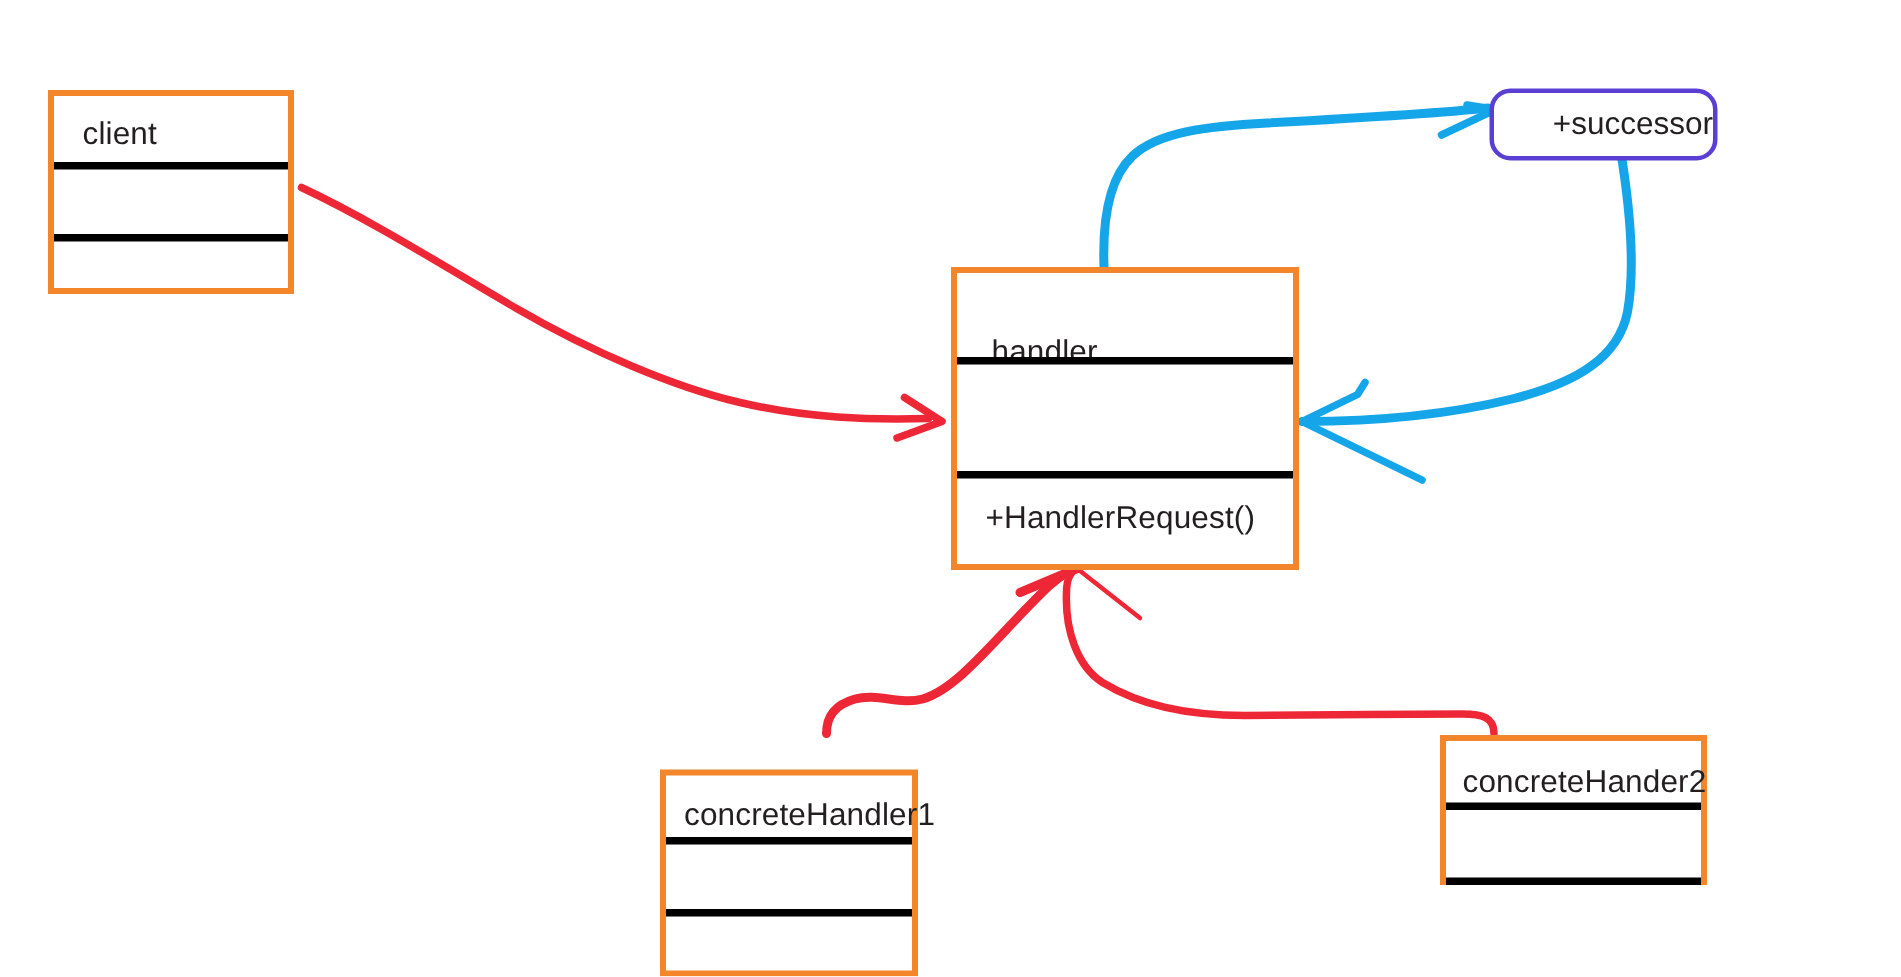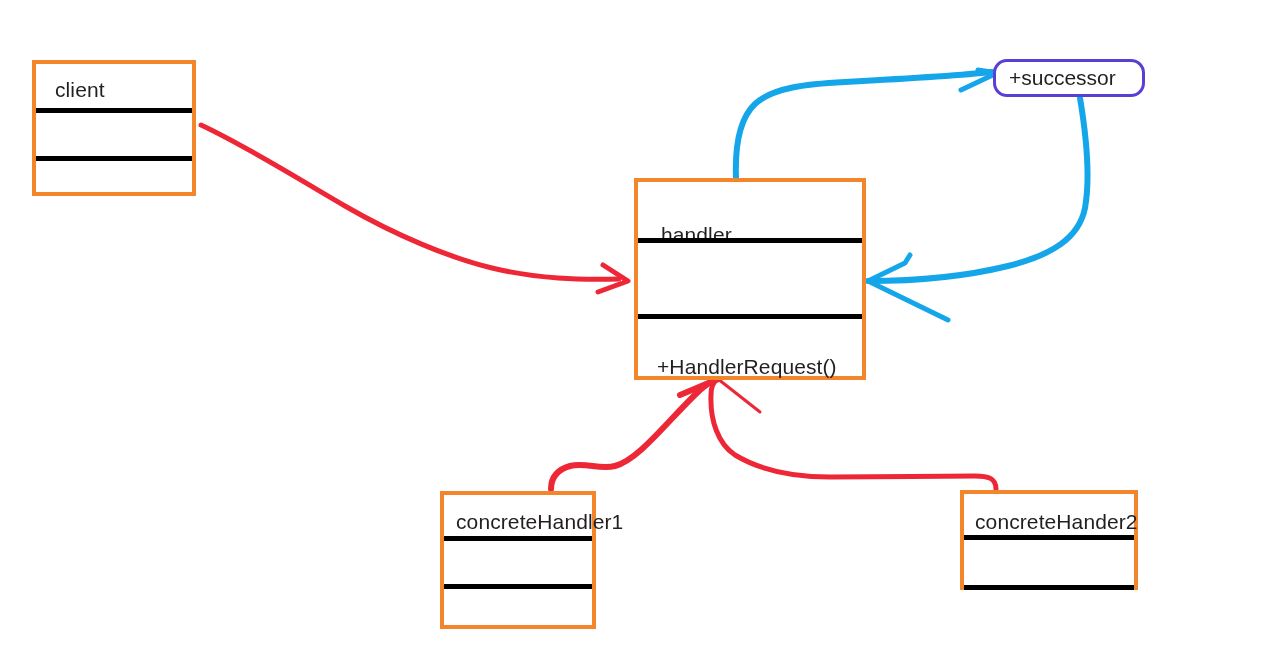--- a/index.html
+++ b/index.html
@@ -131,36 +131,36 @@
     <div class="uml-compartment" style="top:49px; height:47px;"></div>
     <div class="uml-divider" style="top:92px;"></div>
     <div class="uml-compartment" style="top:97px; bottom:0;"></div>
   </div>
 
   <div class="uml-class" style="left:634px; top:178px; width:232px; height:202px;">
     <div class="uml-name" style="left:23px; top:19px;margin-top:22px;">handler</div>
     <div class="uml-divider" style="top:56px;"></div>
     <div class="uml-compartment" style="top:61px; height:71px;"></div>
     <div class="uml-divider" style="top:132px;"></div>
-    <div class="uml-name" style="left:19px; top:152px;margin-top:21px;">+HandlerRequest()</div>
+    <div class="uml-name" style="left:19px; top:152px;">+HandlerRequest()</div>
   </div>
 
-  <div class="uml-class" style="left:440px; top:491px; width:156px; height:138px;">
+  <div class="uml-class" style="left:440px; top:513px; width:172px; height:138px;">
     <div class="uml-name" style="left:12px; top:15px;">concreteHandler1</div>
     <div class="uml-divider" style="top:41px;"></div>
     <div class="uml-compartment" style="top:46px; height:43px;"></div>
     <div class="uml-divider" style="top:89px;"></div>
     <div class="uml-compartment" style="top:94px; bottom:0;"></div>
   </div>
 
   <div class="uml-class" style="left:960px; top:490px; width:178px; height:100px;">
     <div class="uml-name" style="left:11px; top:16px;">concreteHander2</div>
     <div class="uml-divider" style="top:41px;"></div>
     <div class="uml-compartment" style="top:46px; height:45px;"></div>
     <div class="uml-divider" style="top:91px;"></div>
     <div class="uml-compartment" style="top:96px; bottom:0;"></div>
   </div>
 
-  <div class="assoc-box" style="left:993px; top:59px; width:152px; height:38px;">
+  <div class="assoc-box" style="left:993px; top:59px; width:152px; height:48px;justify-content:flex-end;">
     <span class="assoc-label">+successor</span>
   </div>
 
 </div>
 
 </body></html>

